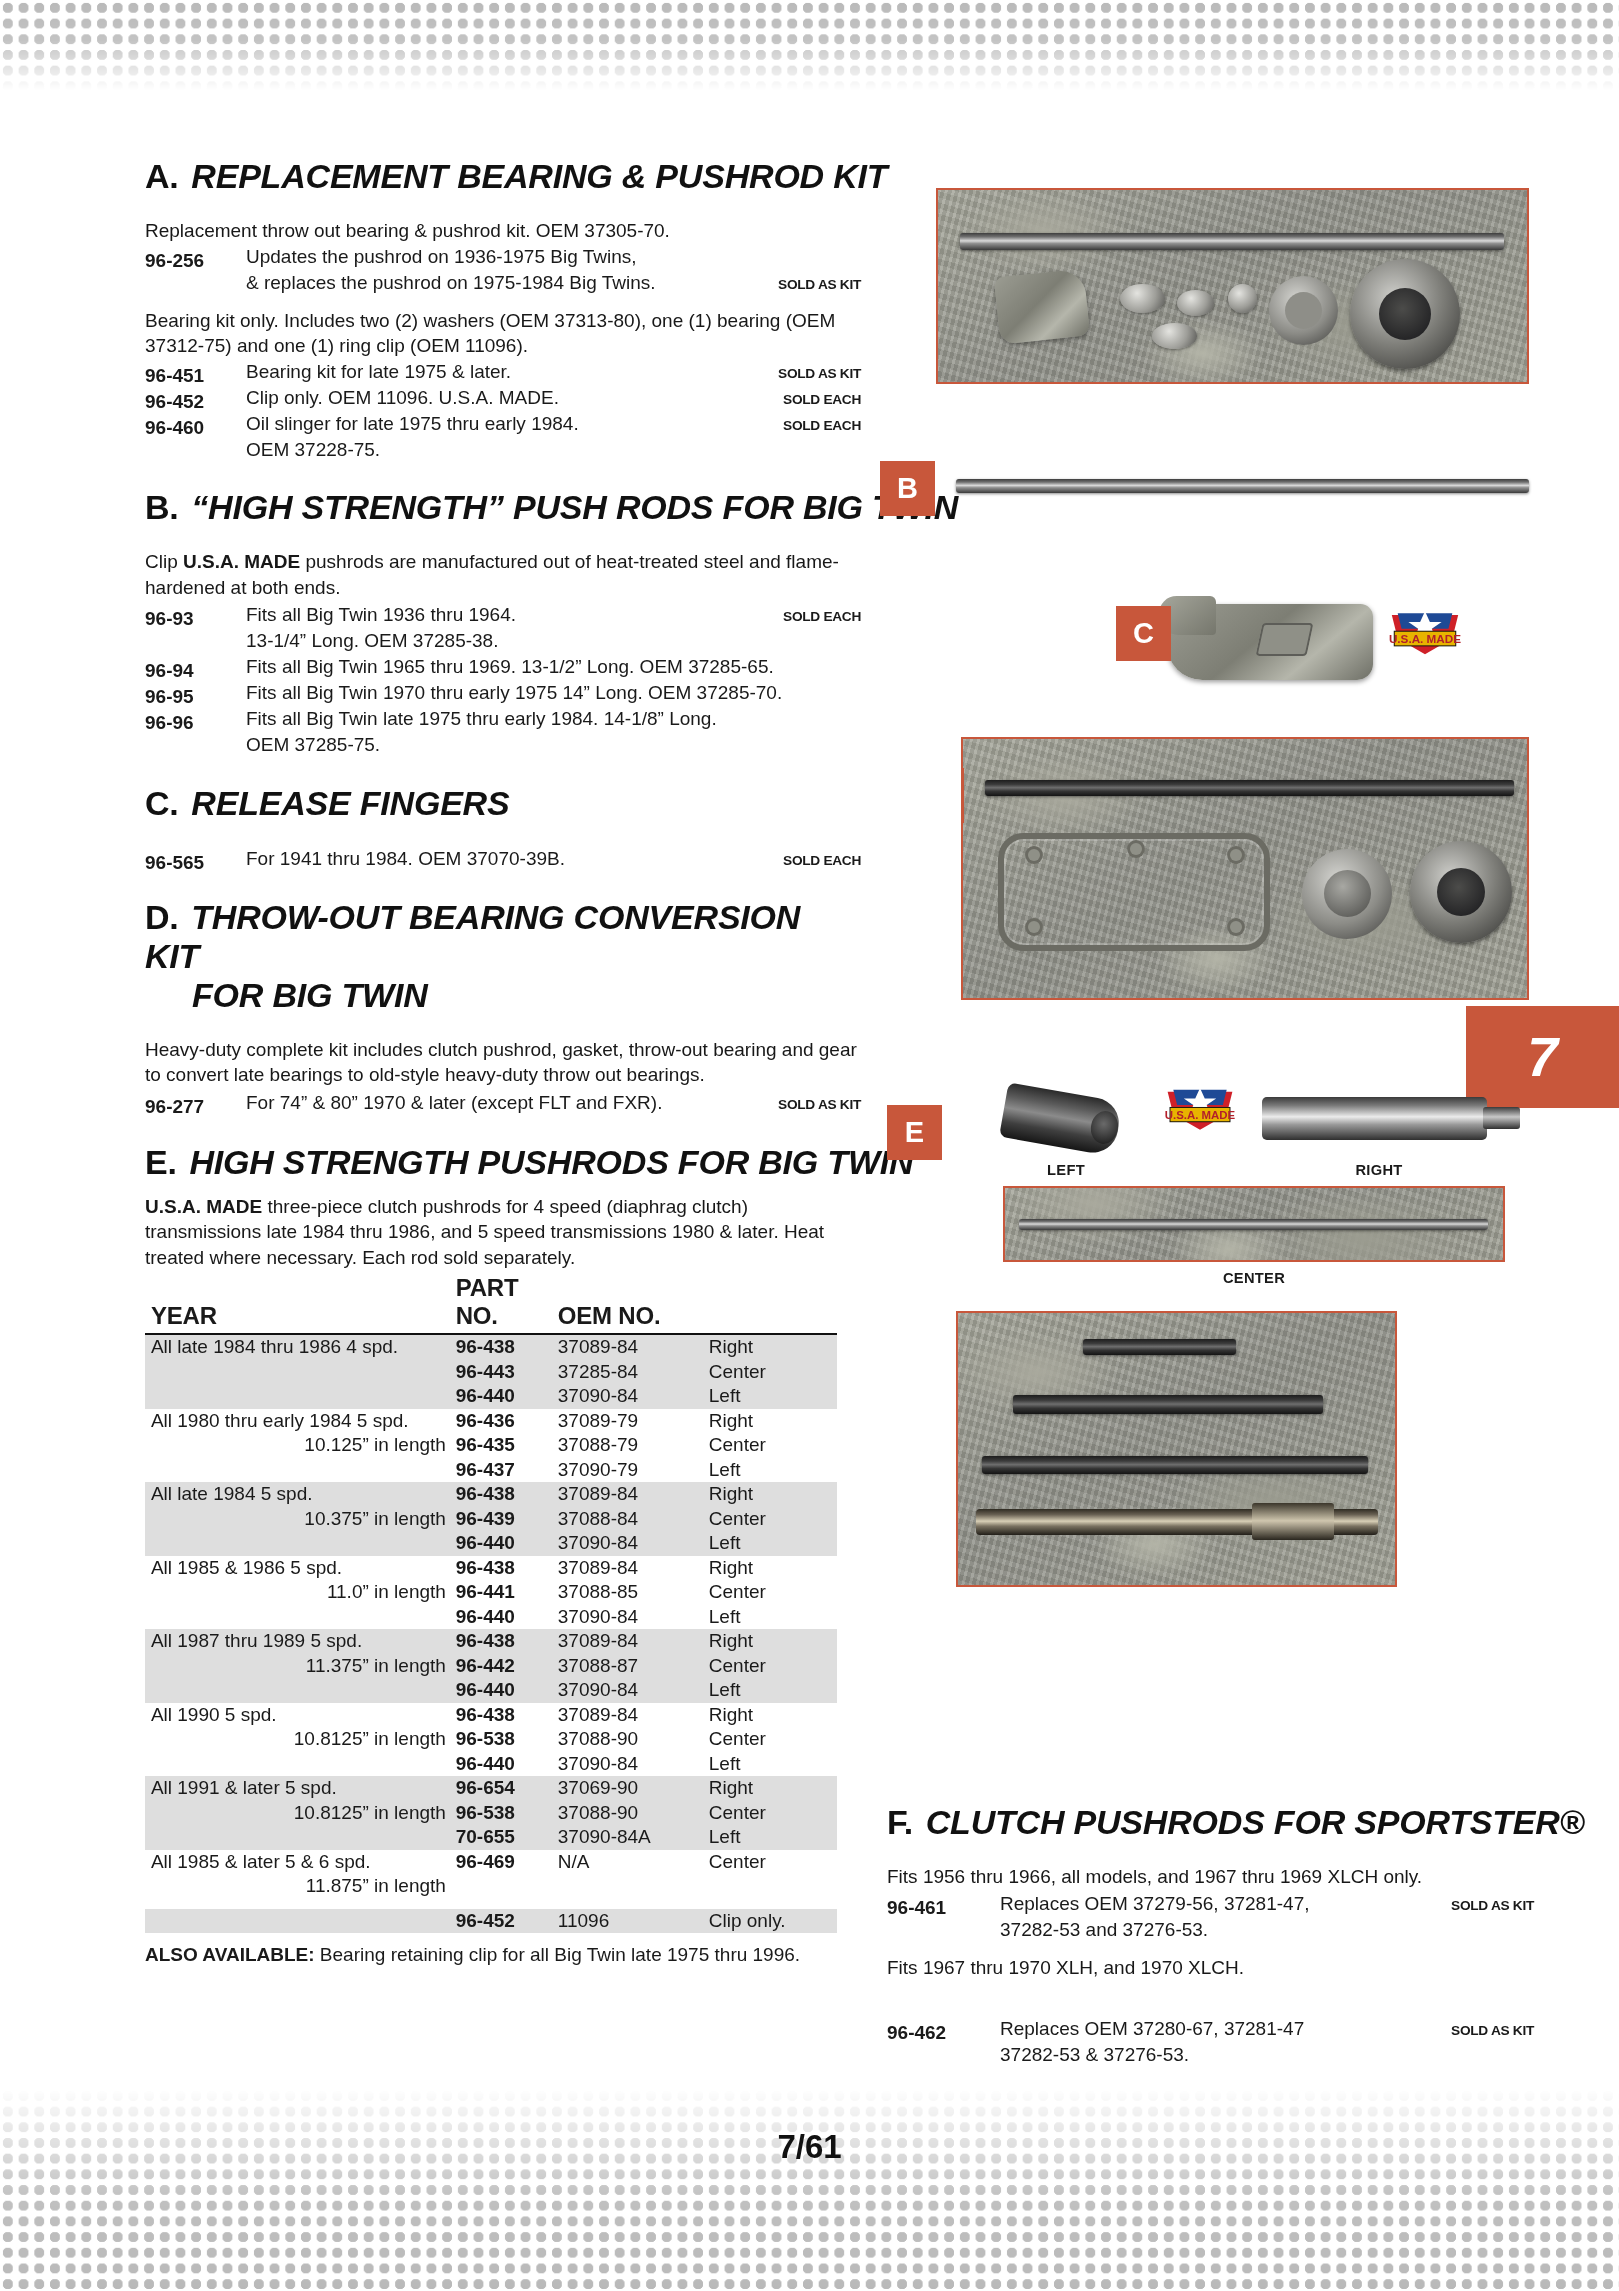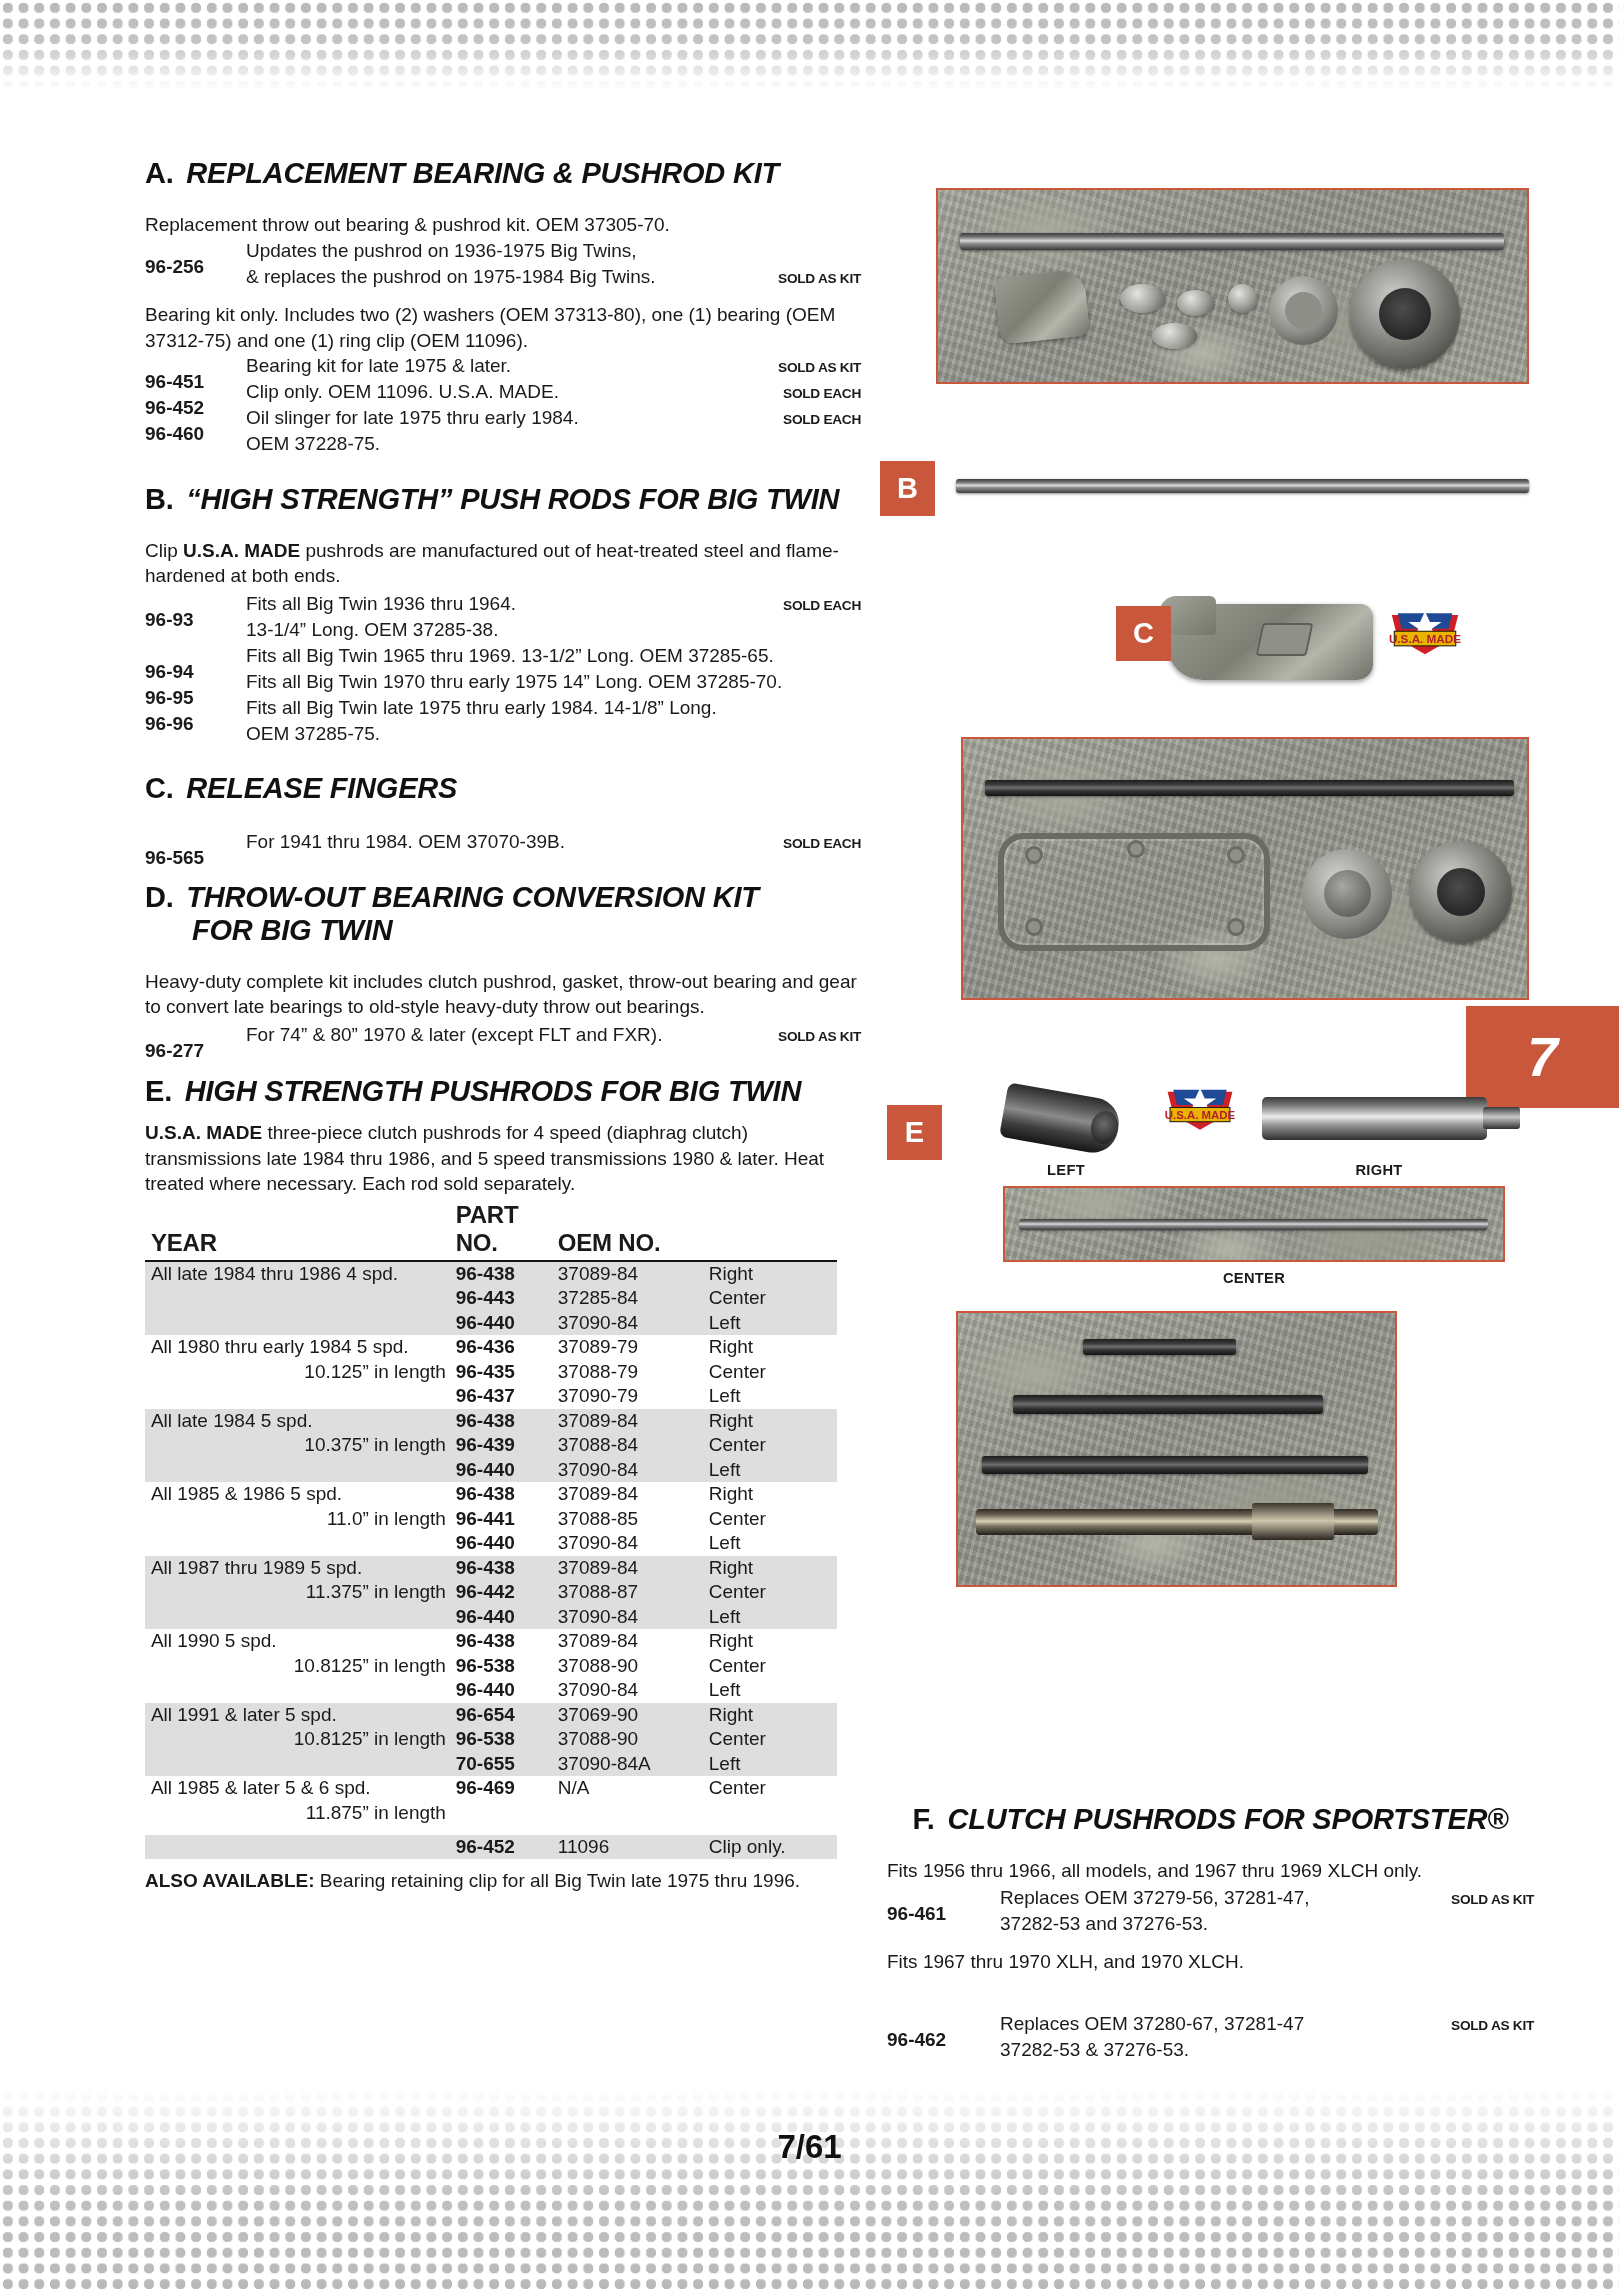--- a/index.html
+++ b/index.html
@@ -29,38 +29,38 @@
     mask-image: linear-gradient(to bottom, rgba(0,0,0,0) 0%, rgba(0,0,0,.9) 55%, rgba(0,0,0,1) 100%);
   }
 
   
   .left-col { position: absolute; left: 145px; top: 157px; width: 716px; }
   .right-col { position: absolute; left: 887px; top: 147px; width: 608px; }
 
   
   .sect-head {
     font-weight: bold; font-style: italic;
-    font-size: 29px; letter-spacing: -0.2px;
+    font-size: 34px; letter-spacing: -0.2px;
     color: #111; line-height: 1.15;
     white-space: nowrap;
   }
   .sect-head .ltr { font-style: normal; margin-right: 12.7px; }
   .sect-head.wrap { white-space: normal; }
   .sect-head .ind { display: block; padding-left: 47px; }
 
   
   .body-p {
     font-size: 19px; line-height: 25.5px; color: #181818;
     font-stretch: semi-condensed;
   }
   .body-p b { font-weight: bold; }
 
   .item { position: relative; font-size: 19px; line-height: 26px; }
   .item .pn {
-    position: absolute; left: 0; top: 16px;
+    position: absolute; left: 0; top: 4px;
     font-weight: bold; width: 98px;
   }
   .item .desc { display: block; padding-left: 101px; padding-right: 94px; }
   .item .desc .cont { display: block; }
   .sold {
     position: absolute; right: 0; top: 2px;
     font-size: 13.7px; font-weight: bold; letter-spacing: -0.3px;
     white-space: nowrap;
   }
   .sold.l2 { top: 28px; }

